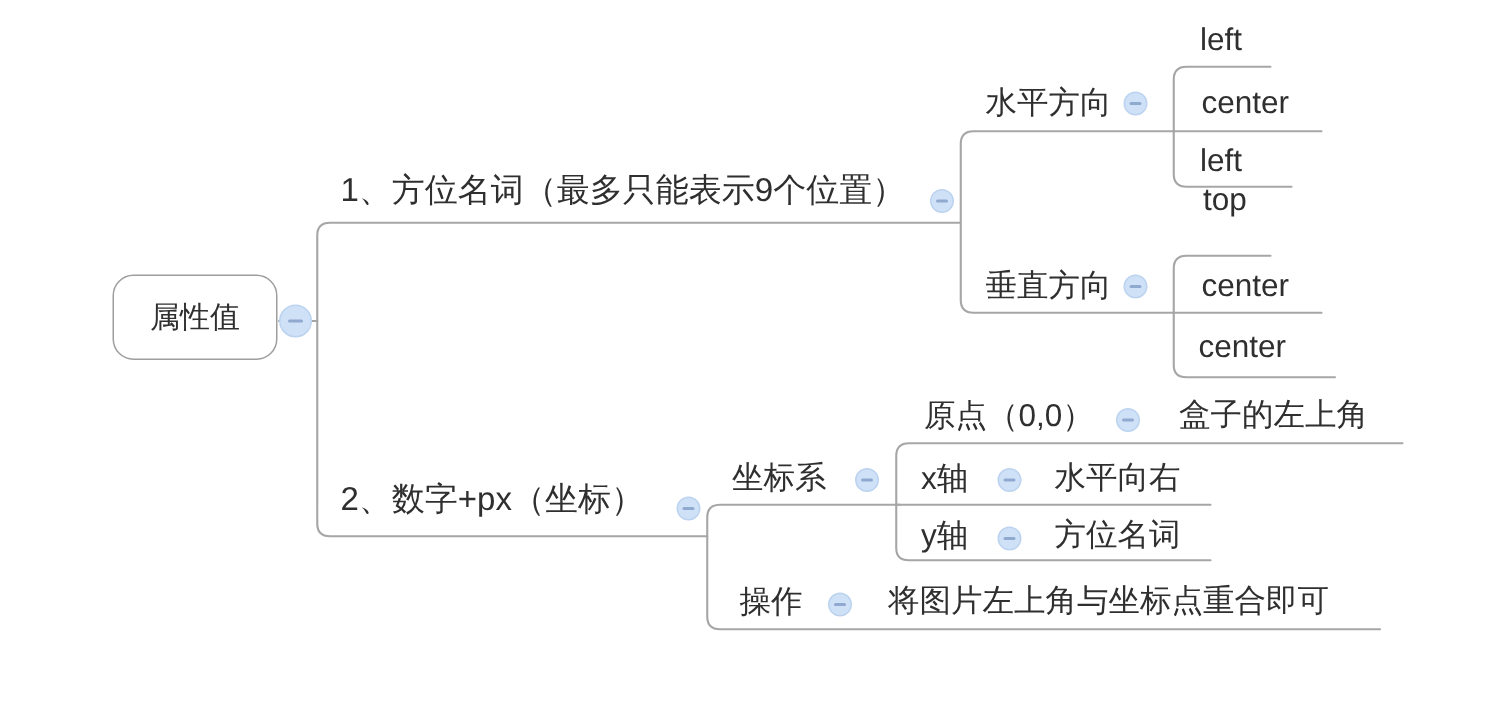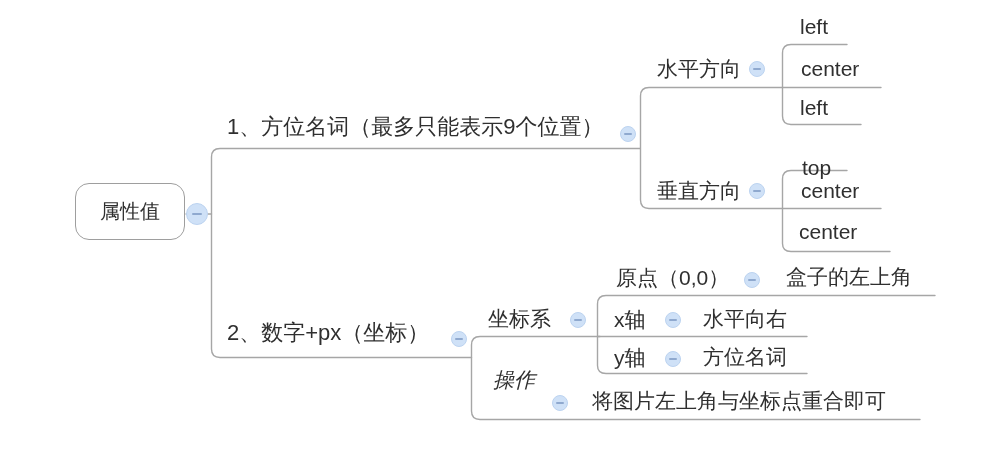--- a/index.html
+++ b/index.html
@@ -85,21 +85,21 @@
     <span class="minus"></span>
   </div>
   <div class="topic" style="left:800px;top:15px;">left</div>
   <div class="topic" style="left:801px;top:57px;">center</div>
   <div class="topic" style="left:800px;top:96px;">left</div>
 
   <div class="topic" style="left:657px;top:179px;">垂直方向</div>
   <div class="collapse" style="left:749px;top:183px;">
     <span class="minus"></span>
   </div>
-  <div class="topic" style="left:802px;top:156px;">top</div>
+  <div class="topic" style="left:802px;top:122px;">top</div>
   <div class="topic" style="left:801px;top:179px;">center</div>
   <div class="topic" style="left:799px;top:220px;">center</div>
 
   <div class="topic lvl1" style="left:227px;top:321px;">2、数字+px（坐标）</div>
   <div class="collapse" style="left:451px;top:331px;">
     <span class="minus"></span>
   </div>
 
   <div class="topic" style="left:488px;top:307px;">坐标系</div>
   <div class="collapse" style="left:570px;top:312px;">
@@ -117,19 +117,19 @@
     <span class="minus"></span>
   </div>
   <div class="topic" style="left:703px;top:307px;">水平向右</div>
 
   <div class="topic" style="left:614px;top:346px;">y轴</div>
   <div class="collapse" style="left:665px;top:351px;">
     <span class="minus"></span>
   </div>
   <div class="topic" style="left:703px;top:345px;">方位名词</div>
 
-  <div class="topic" style="left:493px;top:368px;font-style:italic;">操作</div>
+  <div class="topic" style="left:493px;top:390px;">操作</div>
   <div class="collapse" style="left:552px;top:395px;">
     <span class="minus"></span>
   </div>
   <div class="topic" style="left:592px;top:389px;">将图片左上角与坐标点重合即可</div>
 
 </div>
 
 </body></html>

